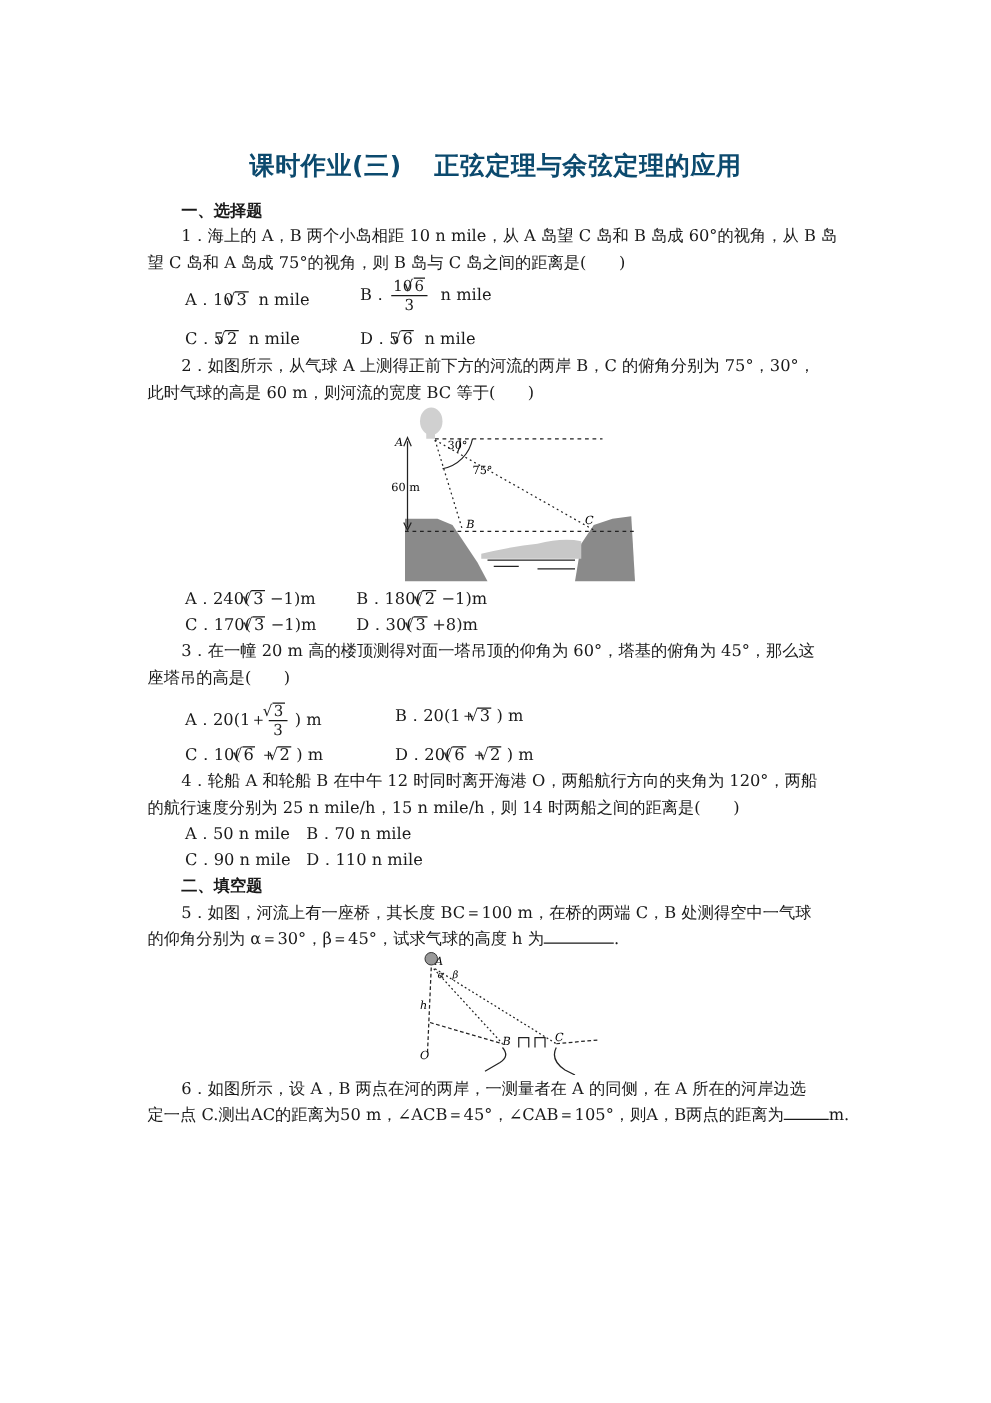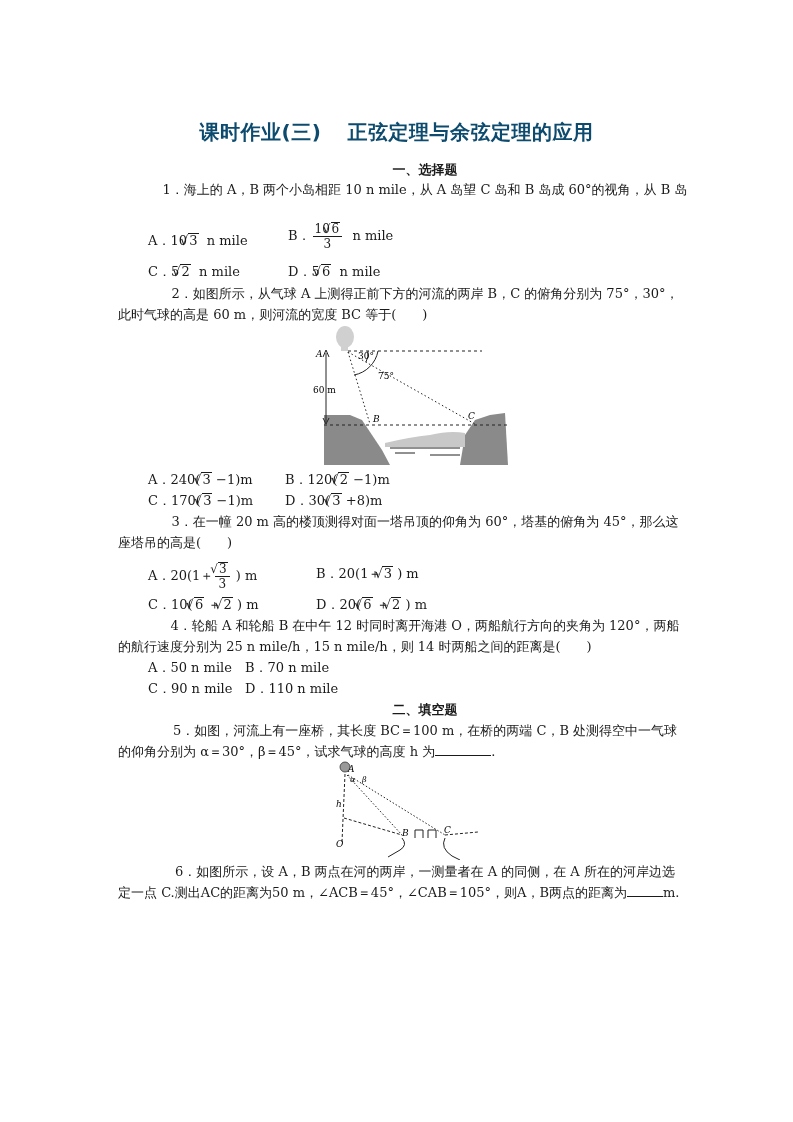--- a/index.html
+++ b/index.html
@@ -5,21 +5,21 @@
   html, body { margin: 0; padding: 0; background: #ffffff; }
   body { width: 793px; height: 1122px; position: relative; overflow: hidden;
          font-family: "DejaVu Serif", "Liberation Serif", serif; color: #1a1a1a; }
   .page { position: absolute; left: 0; top: 0; width: 793px; height: 1122px; }
   .title { position: absolute; top: 119px; left: 0; width: 793px; text-align: center;
            font-family: "DejaVu Sans", "Liberation Sans", sans-serif; font-weight: bold;
            font-size: 20px; letter-spacing: 0.5px; color: #0c4a6e; }
   .title .gap { display: inline-block; width: 26px; }
   .line { position: absolute; left: 118px; width: 560px; font-size: 13px; line-height: 20px;
           white-space: nowrap; }
-  .indent { left: 145px; text-align: center; }
+  .indent { left: 145px; }
   .section { font-family: "DejaVu Sans", "Liberation Sans", sans-serif; font-weight: bold; font-size: 13px; }
   .opt { position: absolute; font-size: 13px; line-height: 20px; white-space: nowrap; }
   .sqrt { display: inline-block; border-top: 1px solid #1a1a1a; padding: 0 1px; line-height: 13px; margin-left: 1px; }
   .sqrt::before { content: "√"; position: relative; left: -9px; margin-right: -8px; }
   .frac { display: inline-flex; flex-direction: column; align-items: center; vertical-align: middle;
           font-size: 12px; line-height: 14px; margin: 0 2px; text-align: center; }
   .frac .num { border-bottom: 1px solid #1a1a1a; padding: 0 2px; }
   .blank { display: inline-block; border-bottom: 1px solid #1a1a1a; vertical-align: baseline; }
   .fig { position: absolute; }
 </style>
@@ -28,20 +28,21 @@
 
 <div class="page">
 
   <div class="title">
     <span>课时作业(三)</span><span class="gap"></span><span>正弦定理与余弦定理的应用</span>
   </div>
 
   <div class="line indent section" style="top:160px">一、选择题</div>
 
   <div class="line indent" style="top:180px">1．海上的 A，B 两个小岛相距 10 n mile，从 A 岛望 C 岛和 B 岛成 60°的视角，从 B 岛</div>
+  <div class="line" style="top:201px">望 C 岛和 A 岛成 75°的视角，则 B 岛与 C 岛之间的距离是(　　)</div>
 
   <div class="opt" style="left:148px; top:231px">
     <span>A．</span><span>10</span><span class="sqrt">3</span>&nbsp;&nbsp;<span>n mile</span>
   </div>
   <div class="opt" style="left:288px; top:222px">
     <span>B．</span><span class="frac">
         <span class="num"><span>10</span><span class="sqrt">6</span></span>
         <span>3</span>
       </span>&nbsp;&nbsp;<span>n mile</span>
   </div>
@@ -84,21 +85,21 @@
     <text x="68" y="54" font-size="9">75°</text>
     <text x="3" y="68" font-size="9">60 m</text>
     <text x="63" y="97" font-size="9" font-style="italic">B</text>
     <text x="158" y="94" font-size="9" font-style="italic">C</text>
   </svg>
 
   <div class="opt" style="left:148px; top:470px">
     <span>A．</span><span>240(</span><span class="sqrt">3</span><span> −1)m</span>
   </div>
   <div class="opt" style="left:285px; top:470px">
-    <span>B．</span><span>120(</span><span class="sqrt">2</span><span> −1)m</span>
+    <span>B．</span><span>180(</span><span class="sqrt">2</span><span> −1)m</span>
   </div>
   <div class="opt" style="left:148px; top:491px">
     <span>C．</span><span>170(</span><span class="sqrt">3</span><span> −1)m</span>
   </div>
   <div class="opt" style="left:285px; top:491px">
     <span>D．</span><span>30(</span><span class="sqrt">3</span><span> +8)m</span>
   </div>
 
   <div class="line indent" style="top:512px">3．在一幢 20 m 高的楼顶测得对面一塔吊顶的仰角为 60°，塔基的俯角为 45°，那么这</div>
   <div class="line" style="top:533px">座塔吊的高是(　　)</div>

